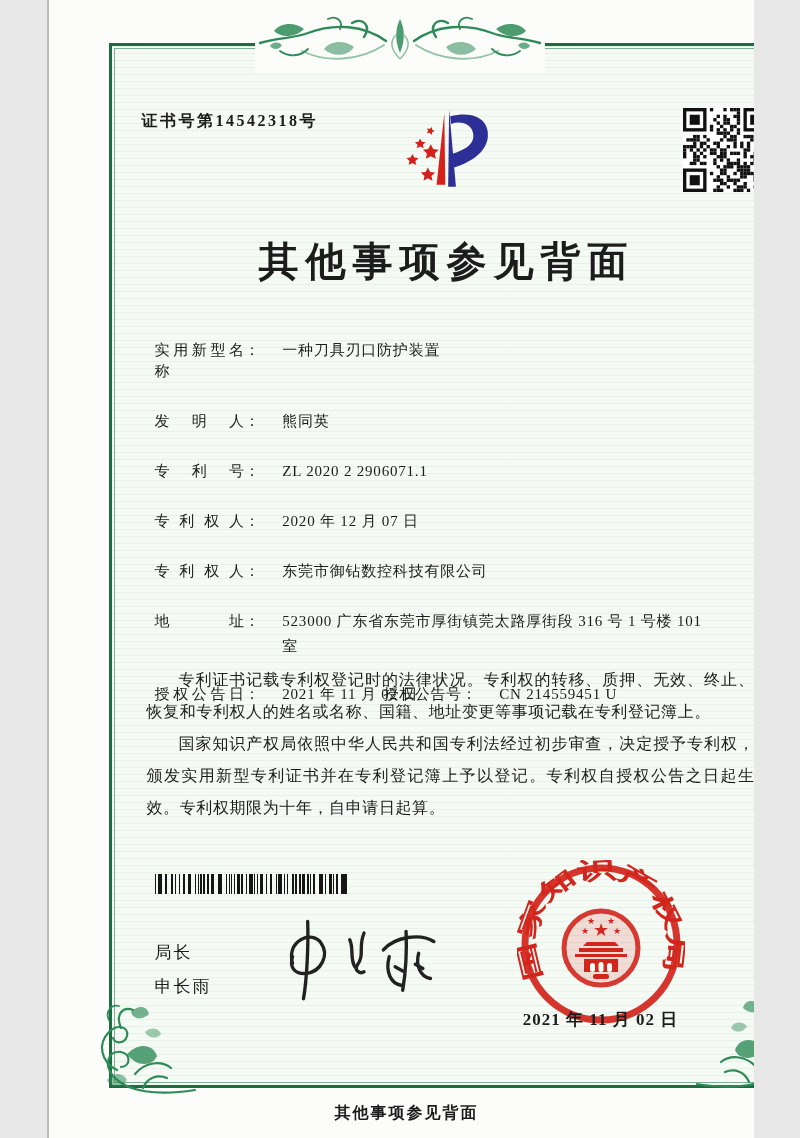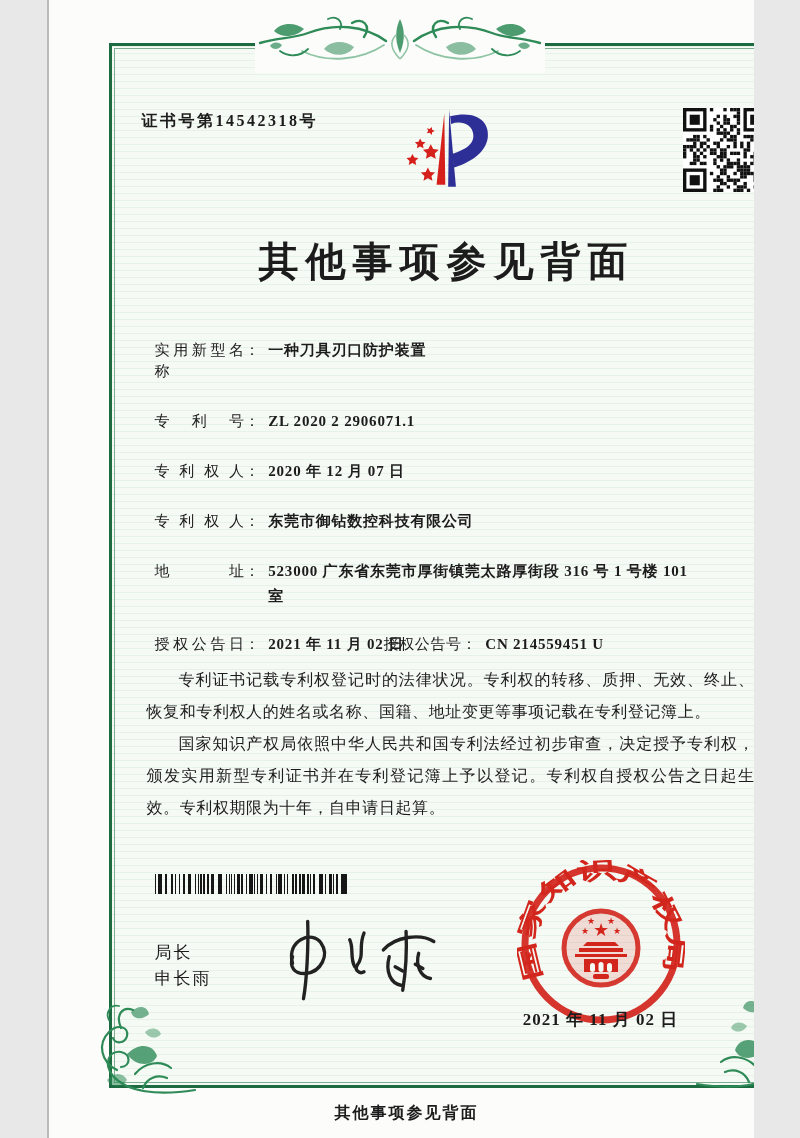--- a/index.html
+++ b/index.html
@@ -36,30 +36,30 @@
     position:absolute;left:0;top:234px;width:800px;margin:0;text-align:center;
     font-size:40px;font-weight:bold;letter-spacing:7px;
   }
   
   .fields{position:absolute;left:108px;top:340px;width:600px;}
   .frow{position:relative;font-size:15px;line-height:21px;margin-bottom:29px;letter-spacing:0.5px;}
   .frow.two-line{margin-bottom:25px;}
   .flabel{display:inline-block;width:90px;text-align:justify;text-align-last:justify;vertical-align:top;}
   .flabel.narrow{width:78px;}
   .fcolon{display:inline-block;vertical-align:top;}
-  .fvalue{display:inline-block;vertical-align:top;margin-left:4px;letter-spacing:0.8px;font-weight:bold;}
+  .fvalue{display:inline-block;vertical-align:top;margin-left:18px;letter-spacing:0.8px;}
   .fvalue.wrap{max-width:432px;line-height:25px;margin-top:-2px;}
   .pair-right{position:absolute;left:229px;top:0;}
   
   .legal{position:absolute;left:100px;top:664px;width:608px;}
   .legal p{margin:0;font-size:16px;line-height:32px;text-indent:2em;letter-spacing:0.6px;text-align:justify;}
   
   .barcode{position:absolute;left:108px;top:874px;width:192px;height:20px;}
   .officer{position:absolute;left:108px;top:942px;font-size:17px;}
-  .officer div{line-height:22px;margin-bottom:4px;letter-spacing:2px;}
+  .officer div{line-height:22px;margin-bottom:12px;letter-spacing:2px;}
   .signature{position:absolute;left:222px;top:905px;width:185px;height:105px;}
   .seal{position:absolute;left:470px;top:860px;width:168px;height:168px;}
   .seal-date{position:absolute;left:468px;top:1008px;width:172px;text-align:center;font-size:17px;font-weight:bold;letter-spacing:1px;z-index:5;}
   .page-num{position:absolute;left:252px;top:1055px;width:230px;text-align:center;font-size:15px;letter-spacing:1.5px;}
   .back-note{position:absolute;left:0;top:1103px;width:720px;text-align:center;font-size:16px;letter-spacing:2px;font-weight:bold;}
 </style>
 </head>
 <body>
 
 <div class="scan">
@@ -358,20 +358,24 @@
   </div>
 
   <h1 class="title">其他事项参见背面</h1>
 
   <div class="fields">
     <div class="frow">
       <span class="flabel">实用新型名称</span><span class="fcolon">：</span>
       <span class="fvalue">一种刀具刃口防护装置</span>
     </div>
     <div class="frow">
+      <span class="flabel">发明人</span><span class="fcolon">：</span>
+      <span class="fvalue">熊同英</span>
+    </div>
+    <div class="frow">
       <span class="flabel">专利号</span><span class="fcolon">：</span>
       <span class="fvalue">ZL 2020 2 2906071.1</span>
     </div>
     <div class="frow">
       <span class="flabel">专利权人</span><span class="fcolon">：</span>
       <span class="fvalue">2020 年 12 月 07 日</span>
     </div>
     <div class="frow">
       <span class="flabel">专利权人</span><span class="fcolon">：</span>
       <span class="fvalue">东莞市御钻数控科技有限公司</span>

